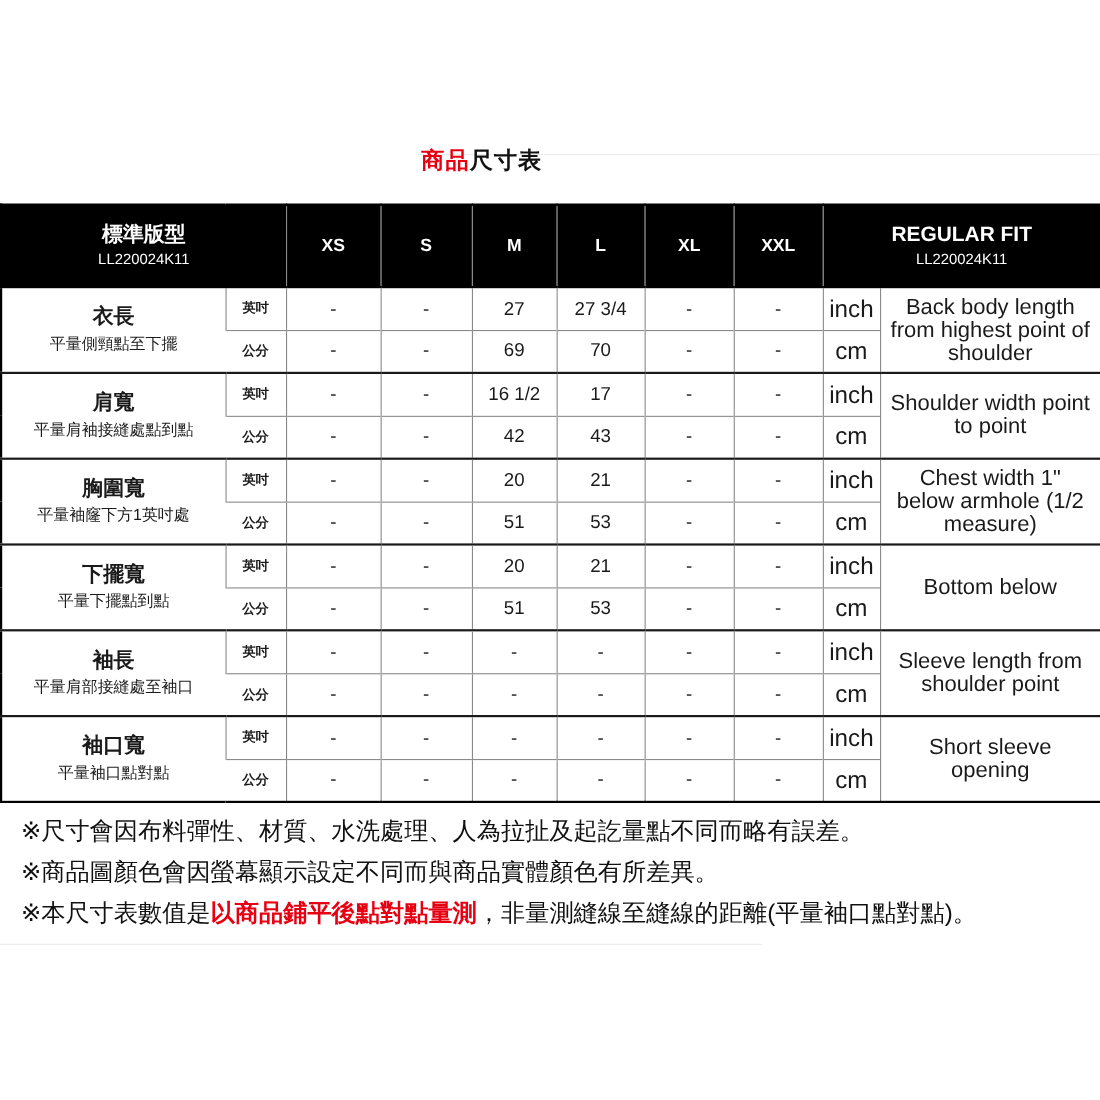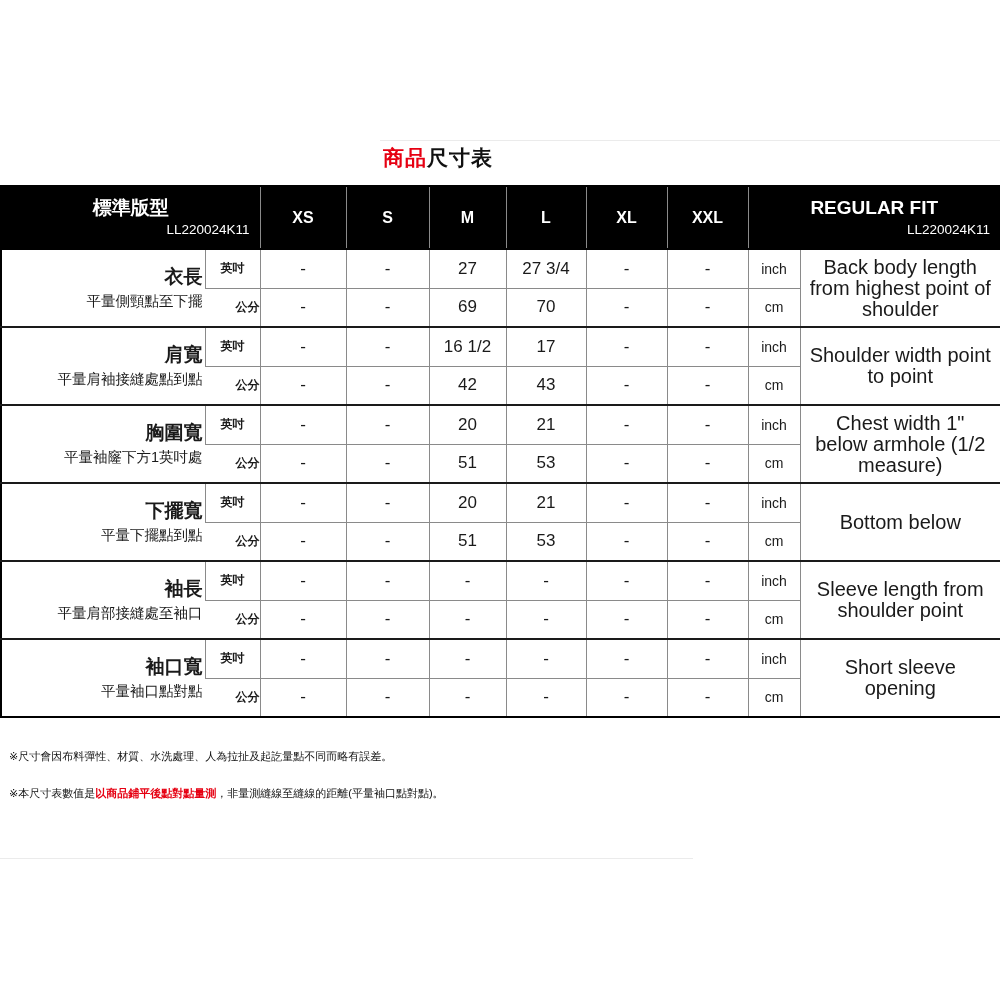--- a/index.html
+++ b/index.html
@@ -17,21 +17,21 @@
     font-family:"Liberation Sans","DejaVu Sans",sans-serif;
     color:var(--text);
   }
   .page{position:relative;width:1000px;height:1000px;background:#fff;overflow:hidden;}
 
   .faint-line{position:absolute;height:1px;background:#ebebeb;}
   .faint-line.top{top:140px;left:380px;width:620px;}
   .faint-line.bottom{top:858px;left:0;width:693px;}
 
   .title{
-    position:absolute;top:144px;left:0;width:876px;
+    position:absolute;top:132px;left:0;width:876px;
     margin:0;text-align:center;
     font-size:21px;font-weight:bold;color:#111;letter-spacing:1px;
   }
   .title .hl{color:var(--accent-red);}
 
   table.size-table{
     position:absolute;top:185px;left:0;width:1000px;
     border-collapse:collapse;table-layout:fixed;
     border:2px solid #000;
   }
@@ -41,47 +41,47 @@
   col.c-s{width:83px;}
   col.c-m{width:77px;}
   col.c-l{width:80px;}
   col.c-xl{width:81px;}
   col.c-xxl{width:81px;}
   col.c-unit-en{width:52px;}
   col.c-desc{width:201px;}
 
   thead th{
     background:var(--header-bg);color:var(--header-text);
-    height:56px;vertical-align:middle;text-align:center;
+    height:75px;vertical-align:middle;text-align:center;
     border-left:1px solid var(--border-light);
     border-bottom:2px solid #000;
-    font-weight:normal;padding:10px;
+    font-weight:normal;padding:0;
   }
   thead th:first-child{border-left:none;}
   .fit-name{font-size:19px;font-weight:bold;line-height:22px;}
-  .fit-code{font-size:13.5px;font-weight:normal;line-height:17px;margin-top:2px;text-align:right;}
+  .fit-code{font-size:13.5px;font-weight:normal;line-height:17px;margin-top:2px;}
   .size-h{font-size:16px;font-weight:700;}
 
   tbody td{
     border-left:1px solid var(--border-light);
     border-top:1px solid var(--border-light);
     height:39px;text-align:center;vertical-align:middle;
     padding:0;font-size:17px;color:var(--text);
   }
-  tbody td:first-child{border-left:none;text-align:right;}
+  tbody td:first-child{border-left:none;}
   tr.group-start td{border-top:2px solid var(--border-dark);}
   td.label-cell{padding:2px 2px;}
   .mlabel{font-size:19px;font-weight:bold;line-height:24px;}
   .msub{font-size:14.5px;font-weight:normal;line-height:19px;margin-top:3px;}
   td.unit-zh{font-weight:bold;font-size:12px;}
-  td.unit-en{font-size:14px;}
+  td.unit-en{font-size:22px;}
   td.desc{font-size:20px;line-height:21px;padding:2px 8px;}
 
   .footnotes{position:absolute;top:746px;left:3px;width:994px;}
-  .footnotes p{margin:0 0 17px 6px;font-size:11px;line-height:20px;color:#111;}
+  .footnotes p{margin:0 0 17px 16px;font-size:22px;line-height:20px;color:#111;}
   .fn-hl{color:var(--accent-red);font-weight:bold;}
 </style>
 </head>
 <body>
 
 <div class="page">
 
   <div class="faint-line top"></div>
   <div class="faint-line bottom"></div>
 
@@ -267,16 +267,17 @@
           <td class="val">-</td>
           <td class="val">-</td>
           <td class="val">-</td>
           <td class="unit-en">cm</td>
         </tr>
       </tbody>
   </table>
 
   <div class="footnotes">
     <p>※尺寸會因布料彈性、材質、水洗處理、人為拉扯及起訖量點不同而略有誤差。</p>
+    <p>※商品圖顏色會因螢幕顯示設定不同而與商品實體顏色有所差異。</p>
     <p><span>※本尺寸表數值是</span><span class="fn-hl">以商品鋪平後點對點量測</span><span>，非量測縫線至縫線的距離(平量袖口點對點)。</span></p>
   </div>
 
 </div>
 
 </body></html>

